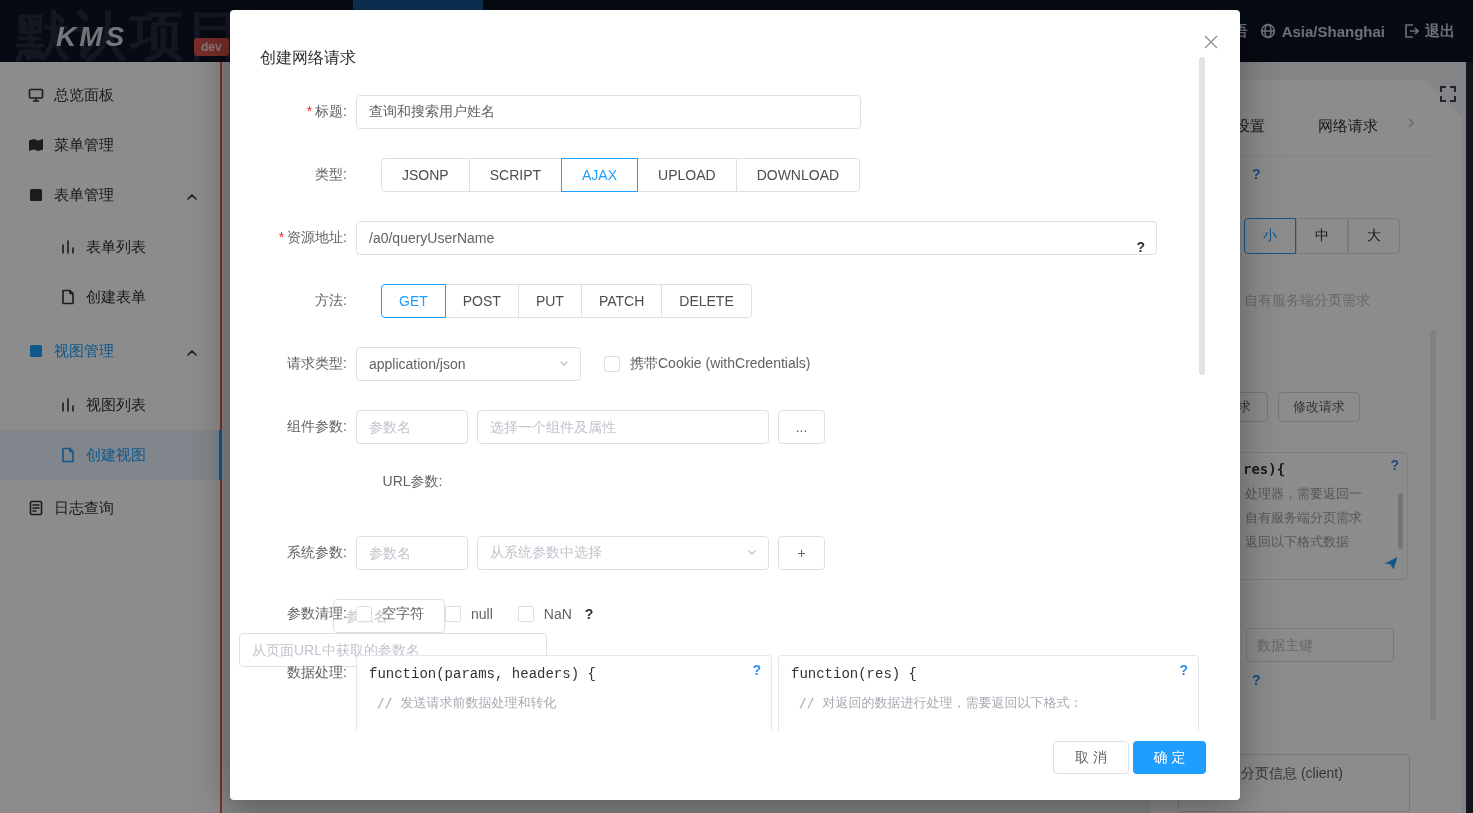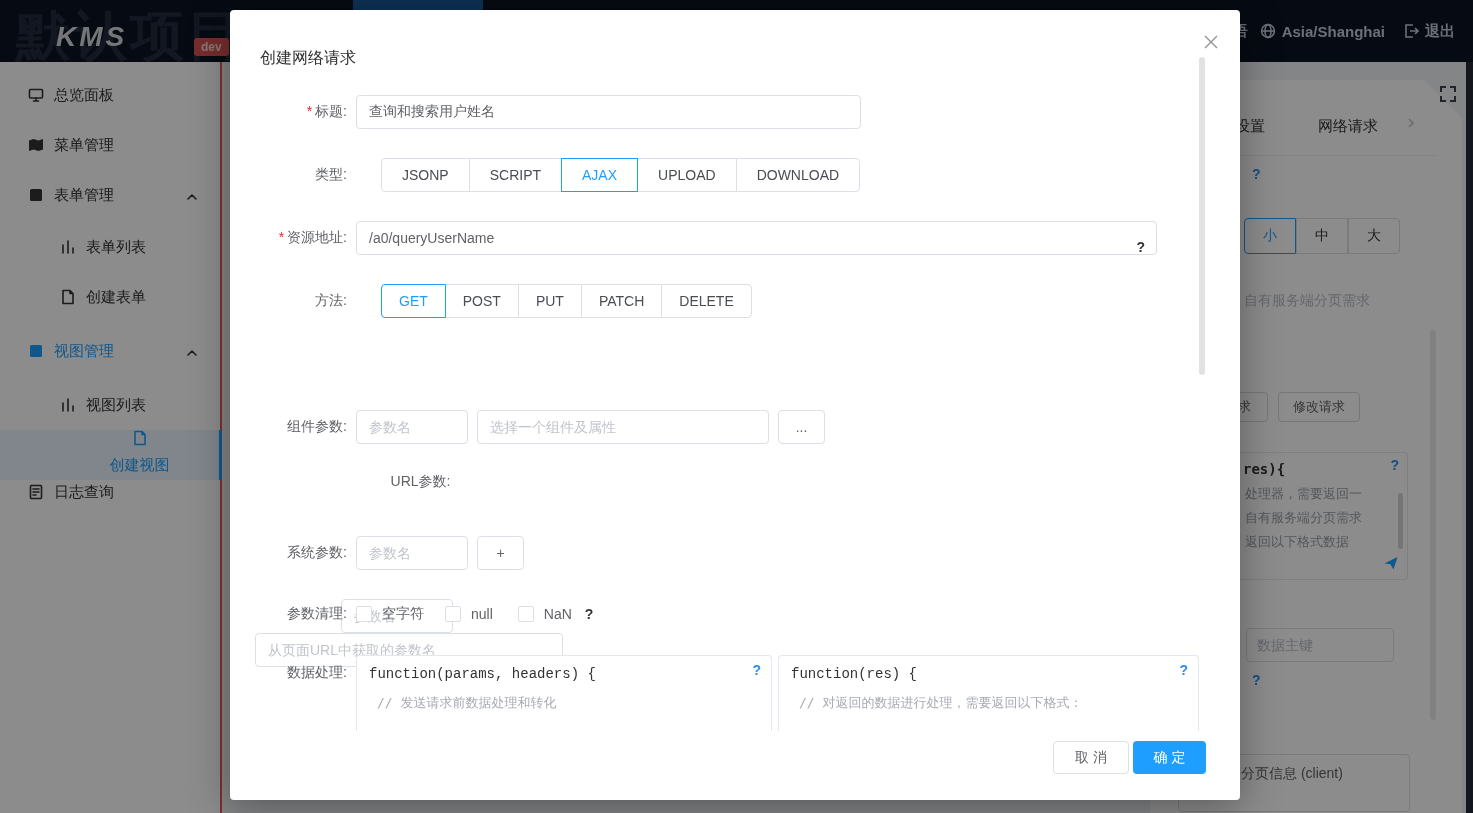--- a/index.html
+++ b/index.html
@@ -188,27 +188,27 @@
         </svg></span>
   </div>
   <div class="side-item sub" style="top:318px;">
     <span class="sicon"><svg viewBox="0 0 16 16">
           <g class="stroke-i" stroke-width="2.4">
             <path d="M3 14V6M8 14V2M13 14v-5"></path>
           </g>
         </svg></span>
     <span>视图列表</span>
   </div>
-  <div class="side-item sub selected" style="top:368px;flex-direction:column;">
+  <div class="side-item sub selected" style="top:368px;">
     <span class="sicon"><svg viewBox="0 0 16 16">
           <path class="stroke-i" d="M3 1.5h7l3 3V14.5H3zM10 1.5v3h3"></path>
         </svg></span>
     <span>创建视图</span>
   </div>
-  <div class="side-item" style="top:405px;text-align:right;">
+  <div class="side-item" style="top:421px;text-align:right;">
     <span class="sicon"><svg viewBox="0 0 16 16">
           <g class="stroke-i">
             <rect x="2.5" y="1.5" width="11" height="13" rx="1"></rect>
             <path d="M5 5h6M5 8h6M5 11h3"></path>
           </g>
         </svg></span>
     <span>日志查询</span>
   </div>
 </div>
 
@@ -301,38 +301,55 @@
     <span class="flabel"><span>方法:</span></span>
     <div class="btn-group">
       <button class="gbtn m sel">GET</button>
       <button class="gbtn m">POST</button>
       <button class="gbtn m">PUT</button>
       <button class="gbtn m">PATCH</button>
       <button class="gbtn m">DELETE</button>
     </div>
   </div>
 
+  <div class="row" style="top:337px;">
+    <span class="flabel"><span>请求类型:</span></span>
+    <div class="fake-select" style="width:225px;">
+      <span>application/json</span>
+      <span class="sel-chevron"><svg width="12" height="12" viewBox="0 0 12 12">
+            <path d="M2.5 4.5 6 8l3.5-3.5" stroke="currentColor" stroke-width="1.3" fill="none"></path>
+          </svg></span>
+    </div>
+    <span class="chk" style="margin-left:23px;"></span>
+    <span class="chk-label">携带Cookie (withCredentials)</span>
+  </div>
 
   <div class="row" style="top:400px;">
     <span class="flabel"><span>组件参数:</span></span>
     <input class="t-input" style="width: 112px;" placeholder="参数名">
     <input class="t-input" style="width: 292px; margin-left: 9px;" placeholder="选择一个组件及属性">
     <button class="sq-btn">...</button>
   </div>
 
   <div class="row" style="top:463px;flex-direction:column;">
     <span class="flabel"><span>URL参数:</span></span>
     <input class="t-input" style="width: 112px;" placeholder="参数名">
-    <input class="t-input" style="width: 308px; margin-left: 25px;" placeholder="从页面URL中获取的参数名">
+    <input class="t-input" style="width: 308px; margin-left: 9px;" placeholder="从页面URL中获取的参数名">
     <button class="sq-btn">+</button>
   </div>
 
   <div class="row" style="top:526px;">
     <span class="flabel"><span>系统参数:</span></span>
     <input class="t-input" style="width: 112px;" placeholder="参数名">
+    <div class="fake-select ph" style="width:292px;margin-left:9px;">
+      <span>从系统参数中选择</span>
+      <span class="sel-chevron"><svg width="12" height="12" viewBox="0 0 12 12">
+            <path d="M2.5 4.5 6 8l3.5-3.5" stroke="currentColor" stroke-width="1.3" fill="none"></path>
+          </svg></span>
+    </div>
     <button class="sq-btn">+</button>
   </div>
 
   <div class="row" style="top:592px;height:24px;">
     <span class="flabel"><span>参数清理:</span></span>
     <span class="chk"></span>
     <span class="chk-label">空字符</span>
     <span class="chk" style="margin-left:21px;"></span>
     <span class="chk-label">null</span>
     <span class="chk" style="margin-left:25px;"></span>

